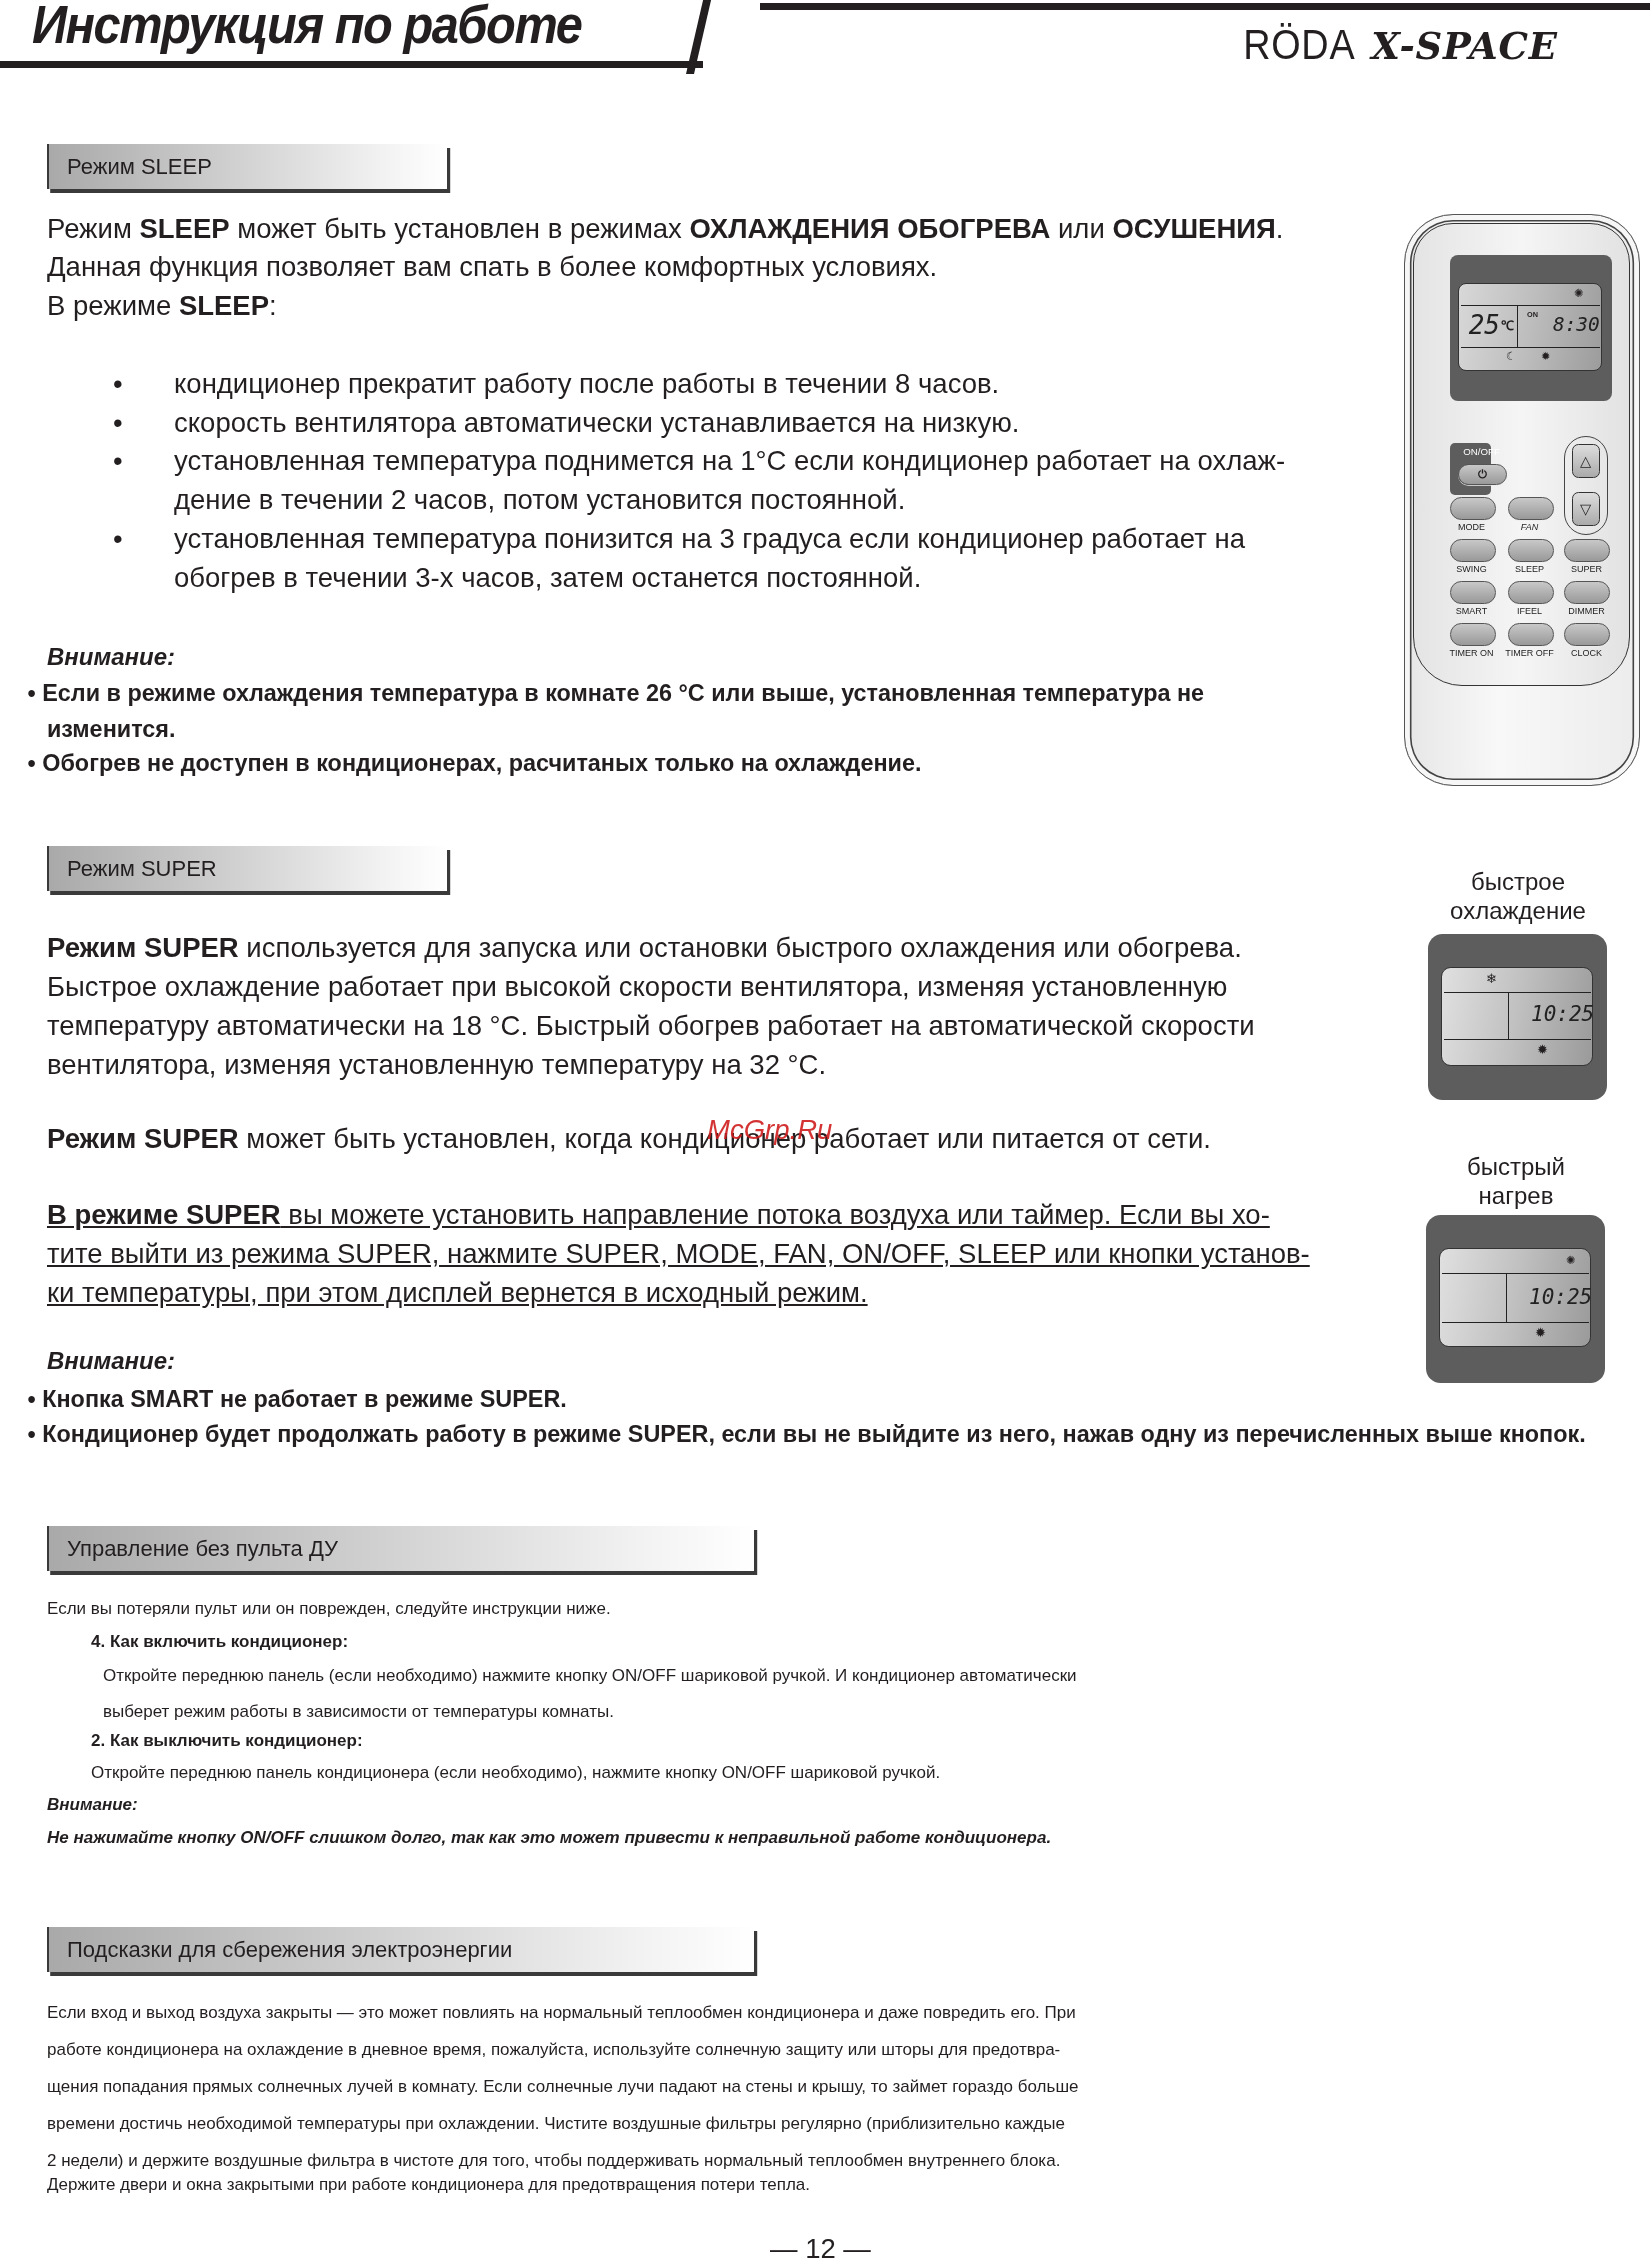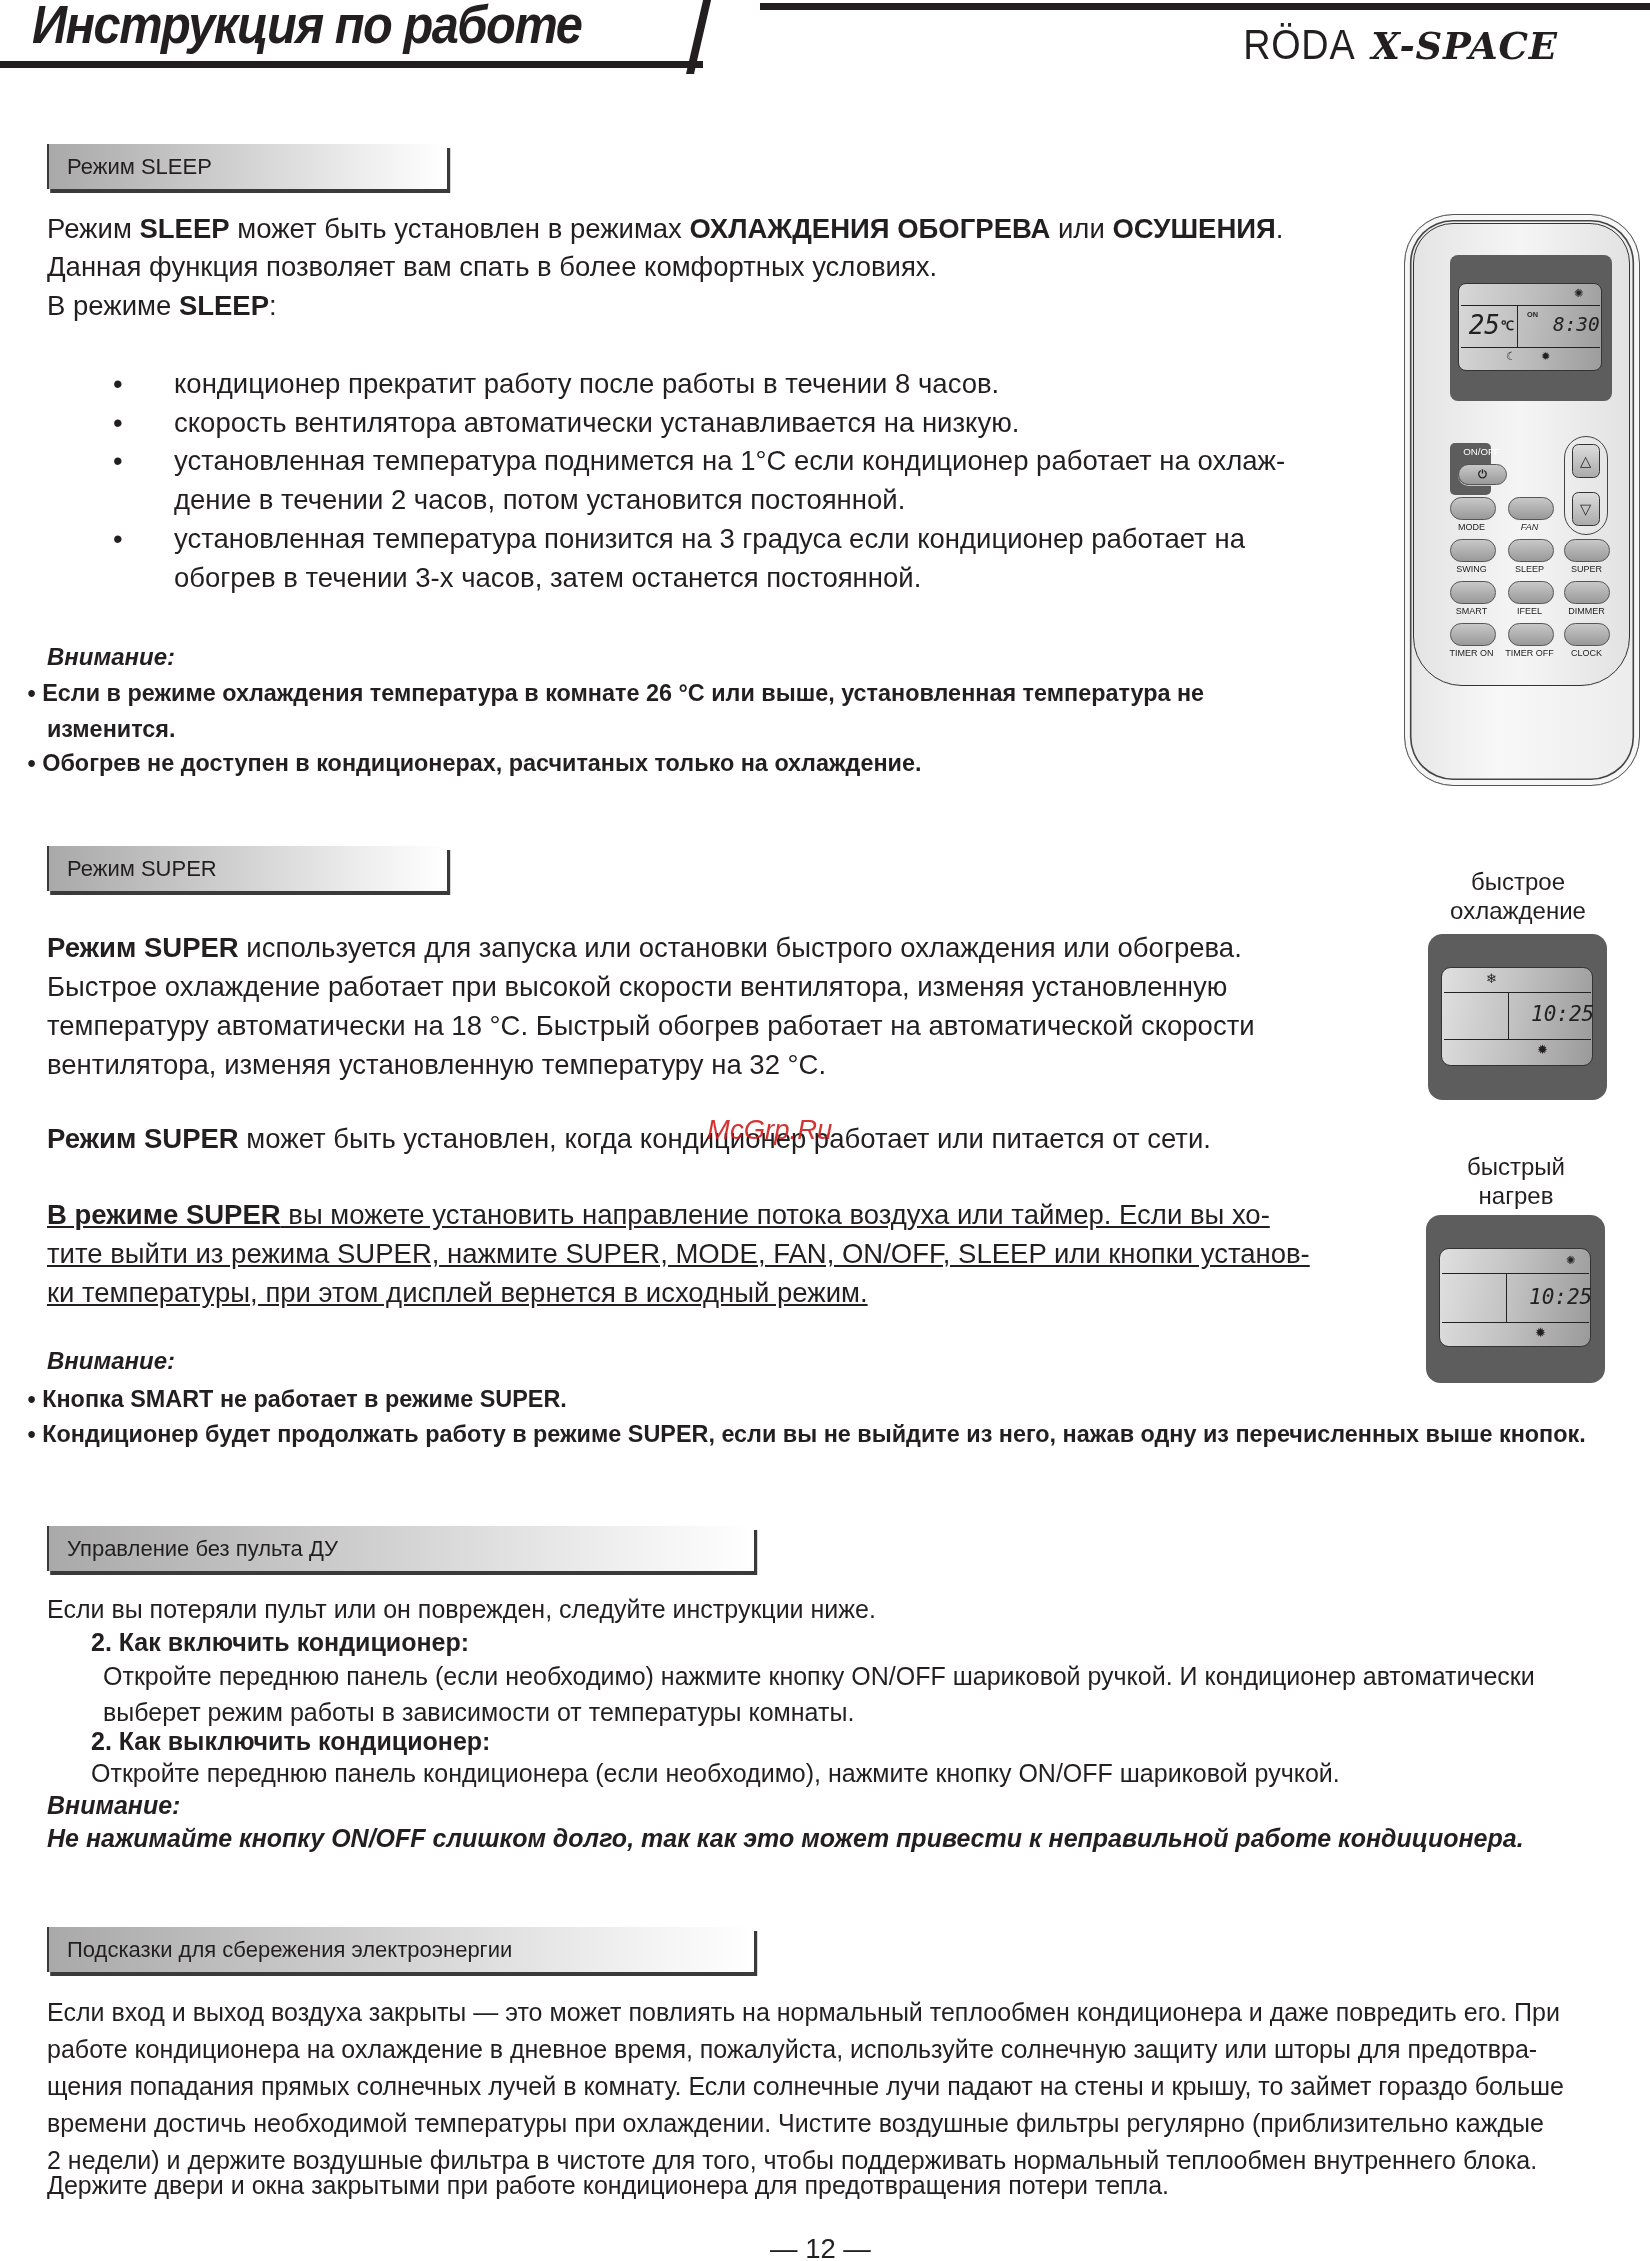--- a/index.html
+++ b/index.html
@@ -20,21 +20,21 @@
 
   
   .sec { height:45px; padding-left:18px; font-size:22px; line-height:45px;
     background:linear-gradient(90deg,#a9a9a9 0%,#cfcfcf 45%,#f3f3f3 85%,#fff 100%);
     border-left:2.4px solid #3a3a3a; box-shadow:3.2px 4px 0 #3a3a3a; white-space:nowrap; }
 
   .p { font-size:27.5px; line-height:39px; white-space:nowrap; }
   .p b { font-weight:bold; }
   .note-h { font-size:24px; font-style:italic; font-weight:bold; }
   .note-b { font-size:23.4px; font-weight:bold; line-height:36px; white-space:nowrap; }
-  .small { font-size:25px; line-height:36px; white-space:nowrap; }
+  .small { font-size:17px; line-height:36px; white-space:nowrap; }
 
   .bullet-row { position:absolute; left:113px; font-size:27.5px; }
   .bullet-dot { position:absolute; left:0; }
   .bullet-text { position:absolute; left:61px; white-space:nowrap; }
 
   
   .remote { left:1404px; top:214px; width:234px; height:570px; border-radius:49px;
     background:linear-gradient(90deg,#e6e6e6,#f8f8f8 40%,#ececec);
     border:1.6px solid #555; box-shadow:inset 0 0 0 4.9px #f6f6f6, inset 0 0 0 6.5px #444; }
   .remote-inner { left:8px; top:8px; width:215px; height:461px; border:1.6px solid #333;
@@ -220,21 +220,21 @@
     <div class="abs lcd-line" style="left:1.6px;top:24px;width:147px;height:0.8px;"></div>
     <div class="abs lcd-line" style="left:1.6px;top:73px;width:147px;height:0.8px;"></div>
     <div class="abs lcd-line" style="left:66px;top:24px;width:0.8px;height:49px;"></div>
     <span class="abs seg" style="left:89px;top:36px;font-size:21px;">10:25</span>
     <span class="abs" style="left:95px;top:76px;font-size:13px;">✹</span>
   </div>
 </div>
 
 <div class="abs sec" style="left:47px;top:1526px;width:687px;">Управление без пульта ДУ</div>
 <div class="abs small" style="left:47px;top:1591px;">Если вы потеряли пульт или он поврежден, следуйте инструкции ниже.</div>
-<div class="abs small" style="left:91px;top:1624px;font-weight:bold;">2. Как включить кондиционер:</div>
+<div class="abs small" style="left:91px;top:1624px;font-weight:bold;">4. Как включить кондиционер:</div>
 <div class="abs small" style="left:91px;top:1658px;margin-left:12px;">
   <span>Откройте переднюю панель (если необходимо) нажмите кнопку ON/OFF шариковой ручкой. И кондиционер автоматически</span><br>
   <span>выберет режим работы в зависимости от температуры комнаты.</span>
 </div>
 <div class="abs small" style="left:91px;top:1723px;font-weight:bold;">2. Как выключить кондиционер:</div>
 <div class="abs small" style="left:91px;top:1755px;">Откройте переднюю панель кондиционера (если необходимо), нажмите кнопку ON/OFF шариковой ручкой.</div>
 <div class="abs small" style="left:47px;top:1787px;font-style:italic;font-weight:bold;">Внимание:</div>
 <div class="abs small" style="left:47px;top:1820px;font-style:italic;font-weight:bold;">Не нажимайте кнопку ON/OFF слишком долго, так как это может привести к неправильной работе кондиционера.</div>
 
 <div class="abs sec" style="left:47px;top:1927px;width:687px;">Подсказки для сбережения электроэнергии</div>

